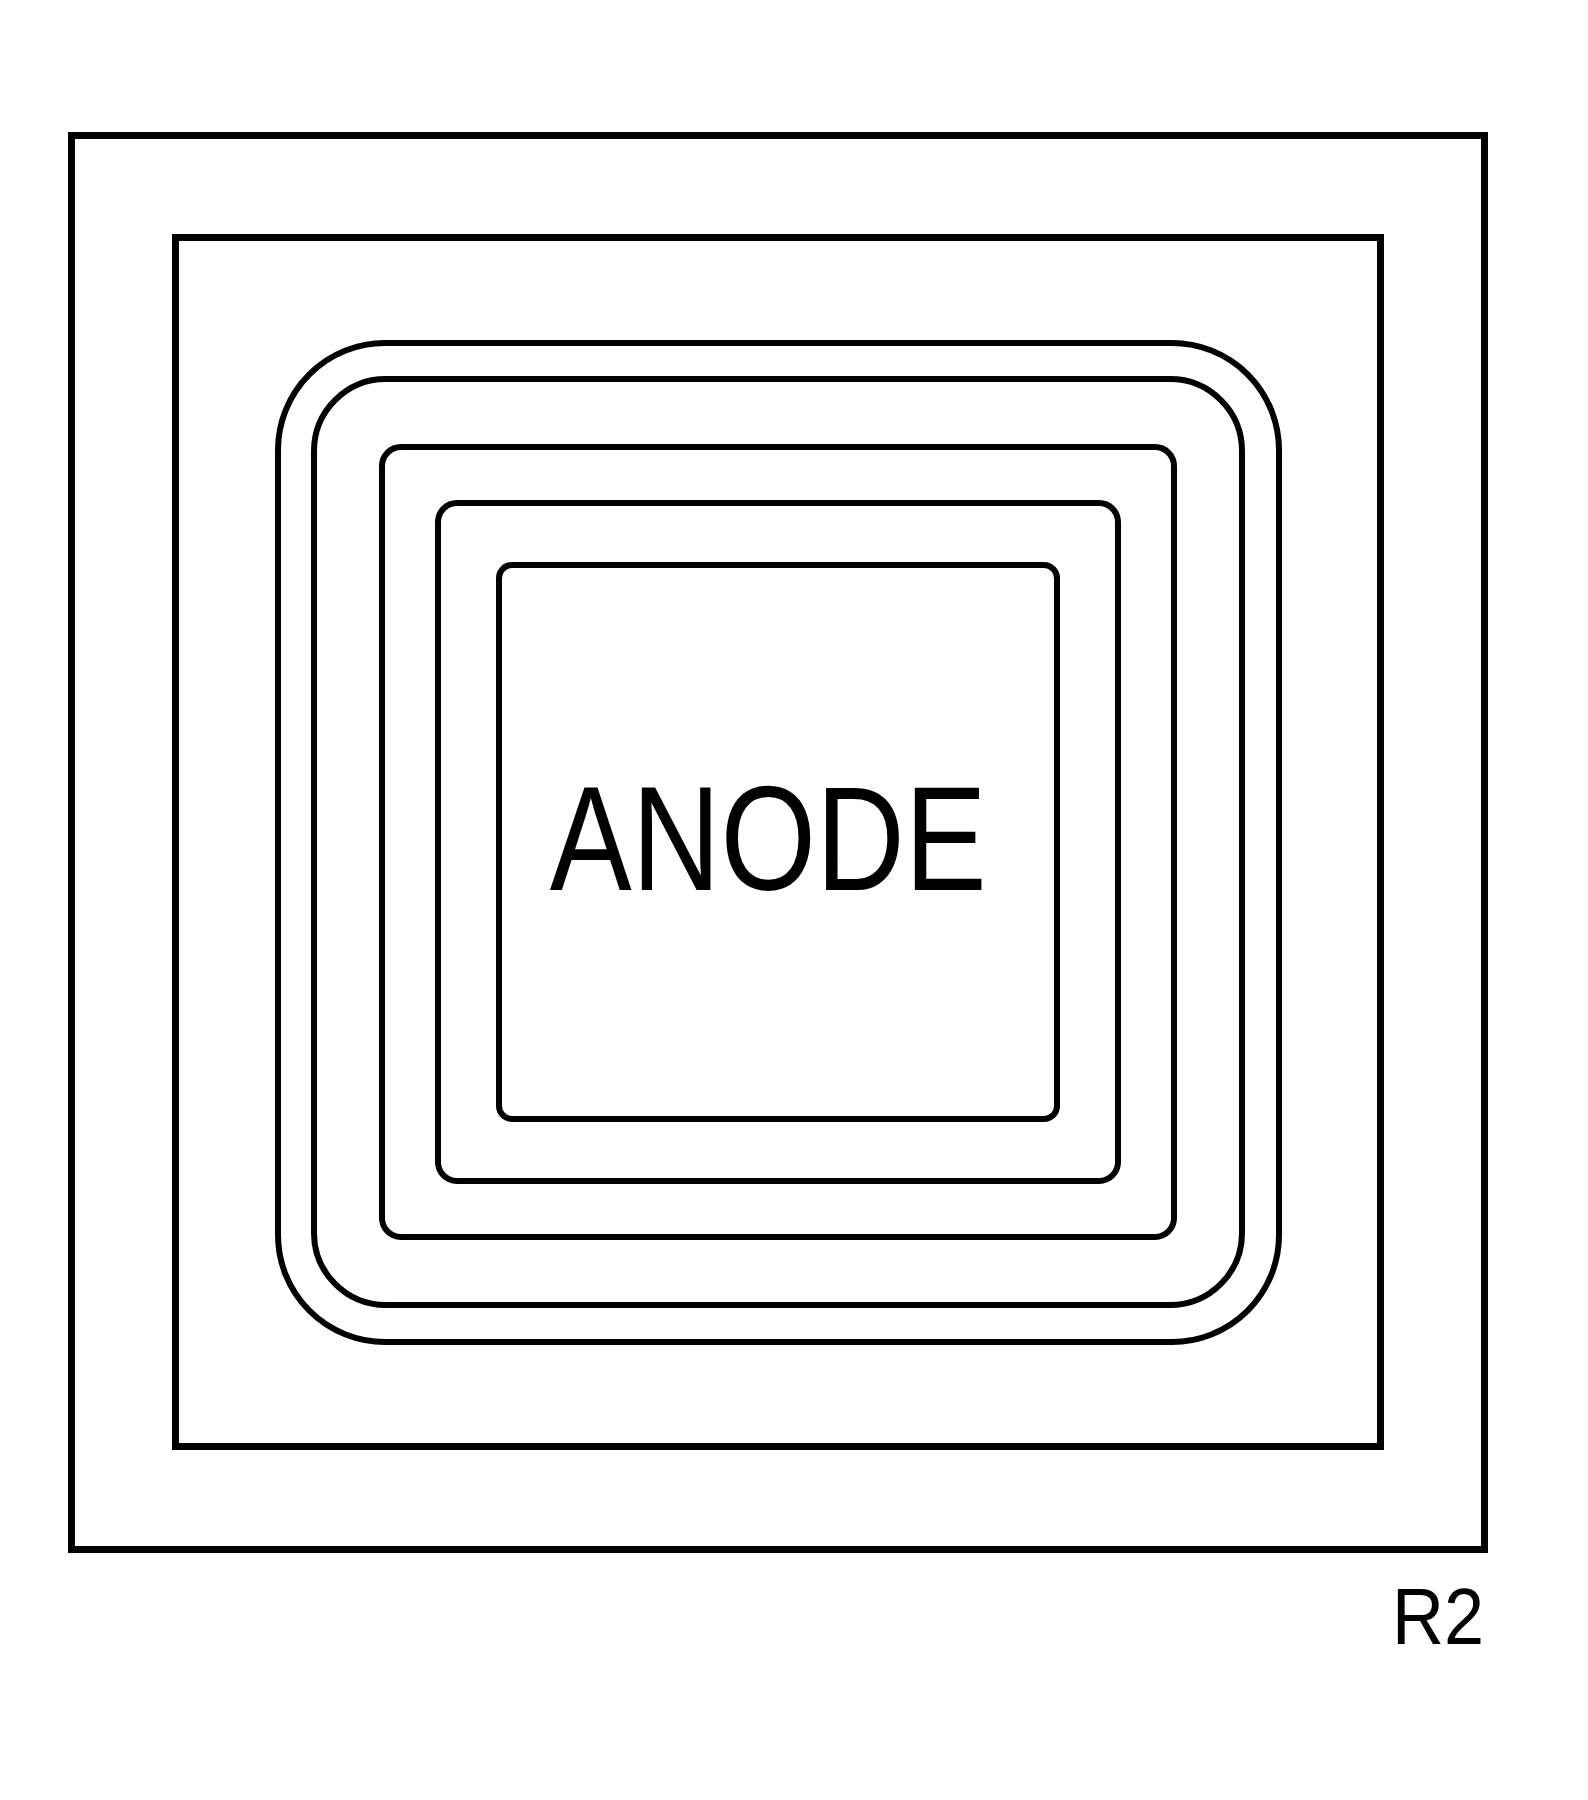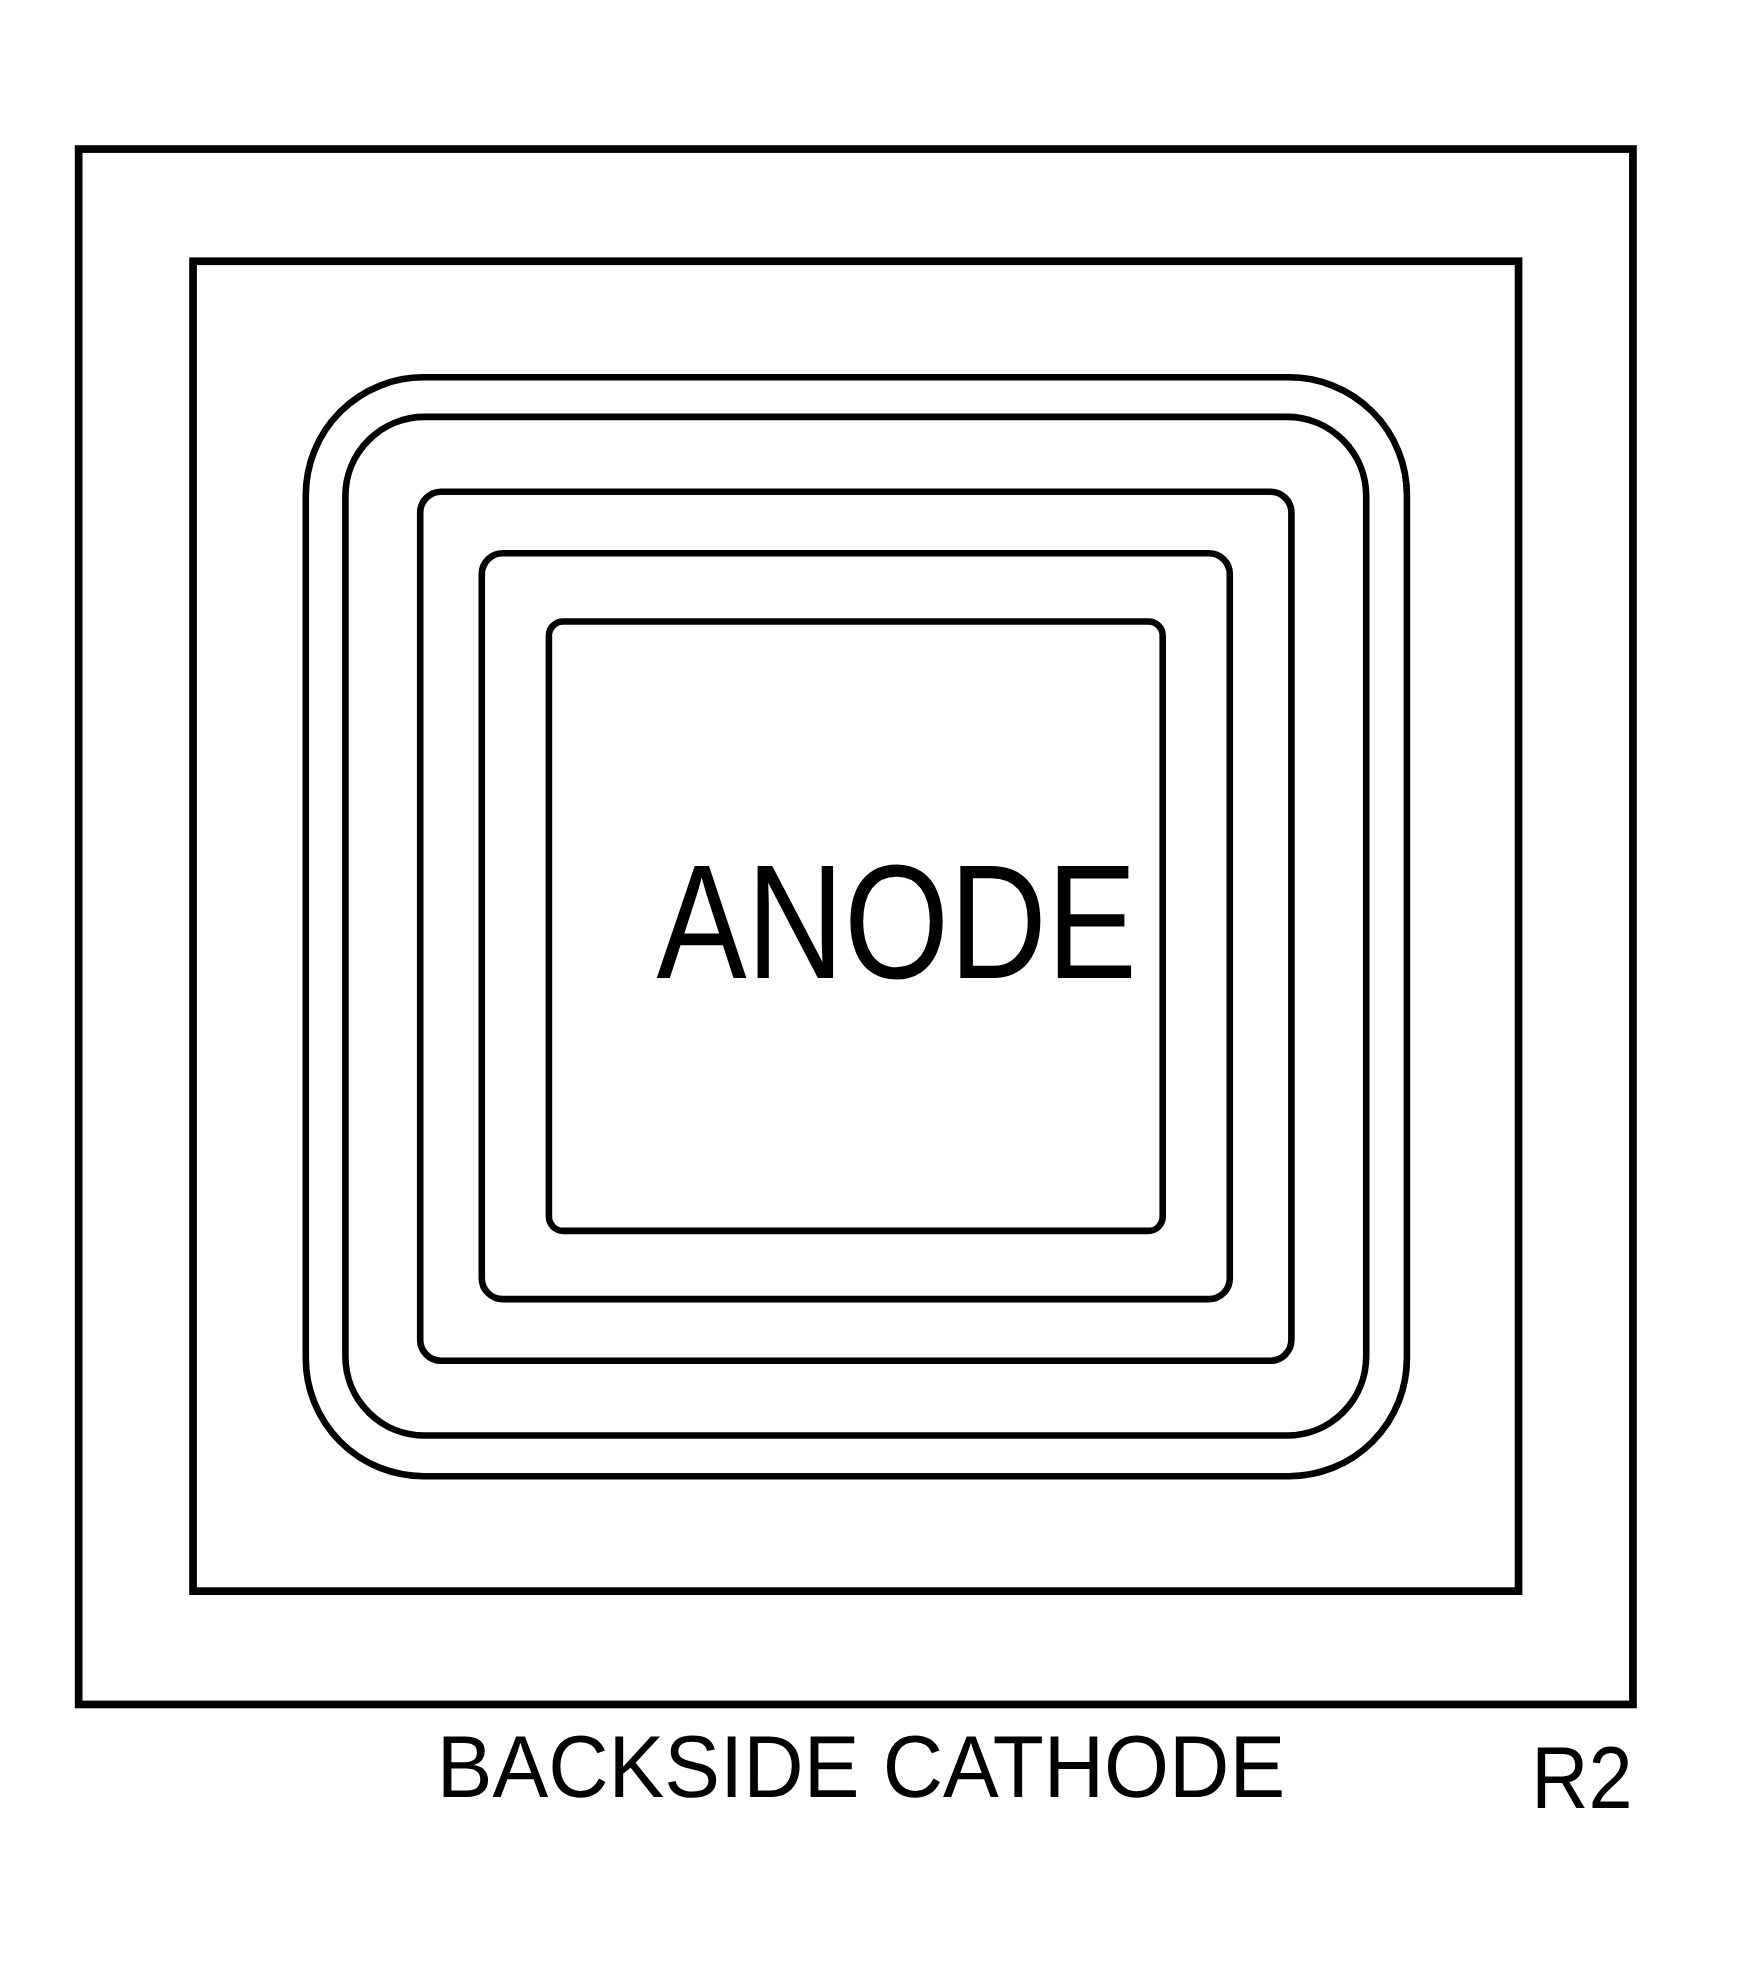--- a/index.html
+++ b/index.html
@@ -28,21 +28,20 @@
 
   .anode-label-wrap {
     position: absolute;
     left: 496px;
     top: 765px;
     width: 544px;
     text-align: center;
     font-size: 148px;
     line-height: 148px;
     white-space: nowrap;
-    padding-left: 47px;
   }
   .squeeze-anode {
     display: inline-block;
     transform: scaleX(0.83);
     transform-origin: center center;
     white-space: nowrap;
   }
   .bottom-label {
     position: absolute;
     top: 1567px;
@@ -75,21 +74,18 @@
   <div class="rect ring-a"></div>
   <div class="rect ring-b"></div>
   <div class="rect ring-c"></div>
   <div class="rect ring-d"></div>
   <div class="rect anode-rect"></div>
 
   <div class="anode-label-wrap">
     <span class="squeeze-anode">ANODE</span>
   </div>
 
-  <div class="bottom-label cathode-label">
-    <span class="squeeze-cathode">BACKSIDE CATHODE</span>
-  </div>
 
   <div class="bottom-label rev-label">
     <span class="squeeze-rev">R2</span>
   </div>
 
 </div>
 
 </body></html>

